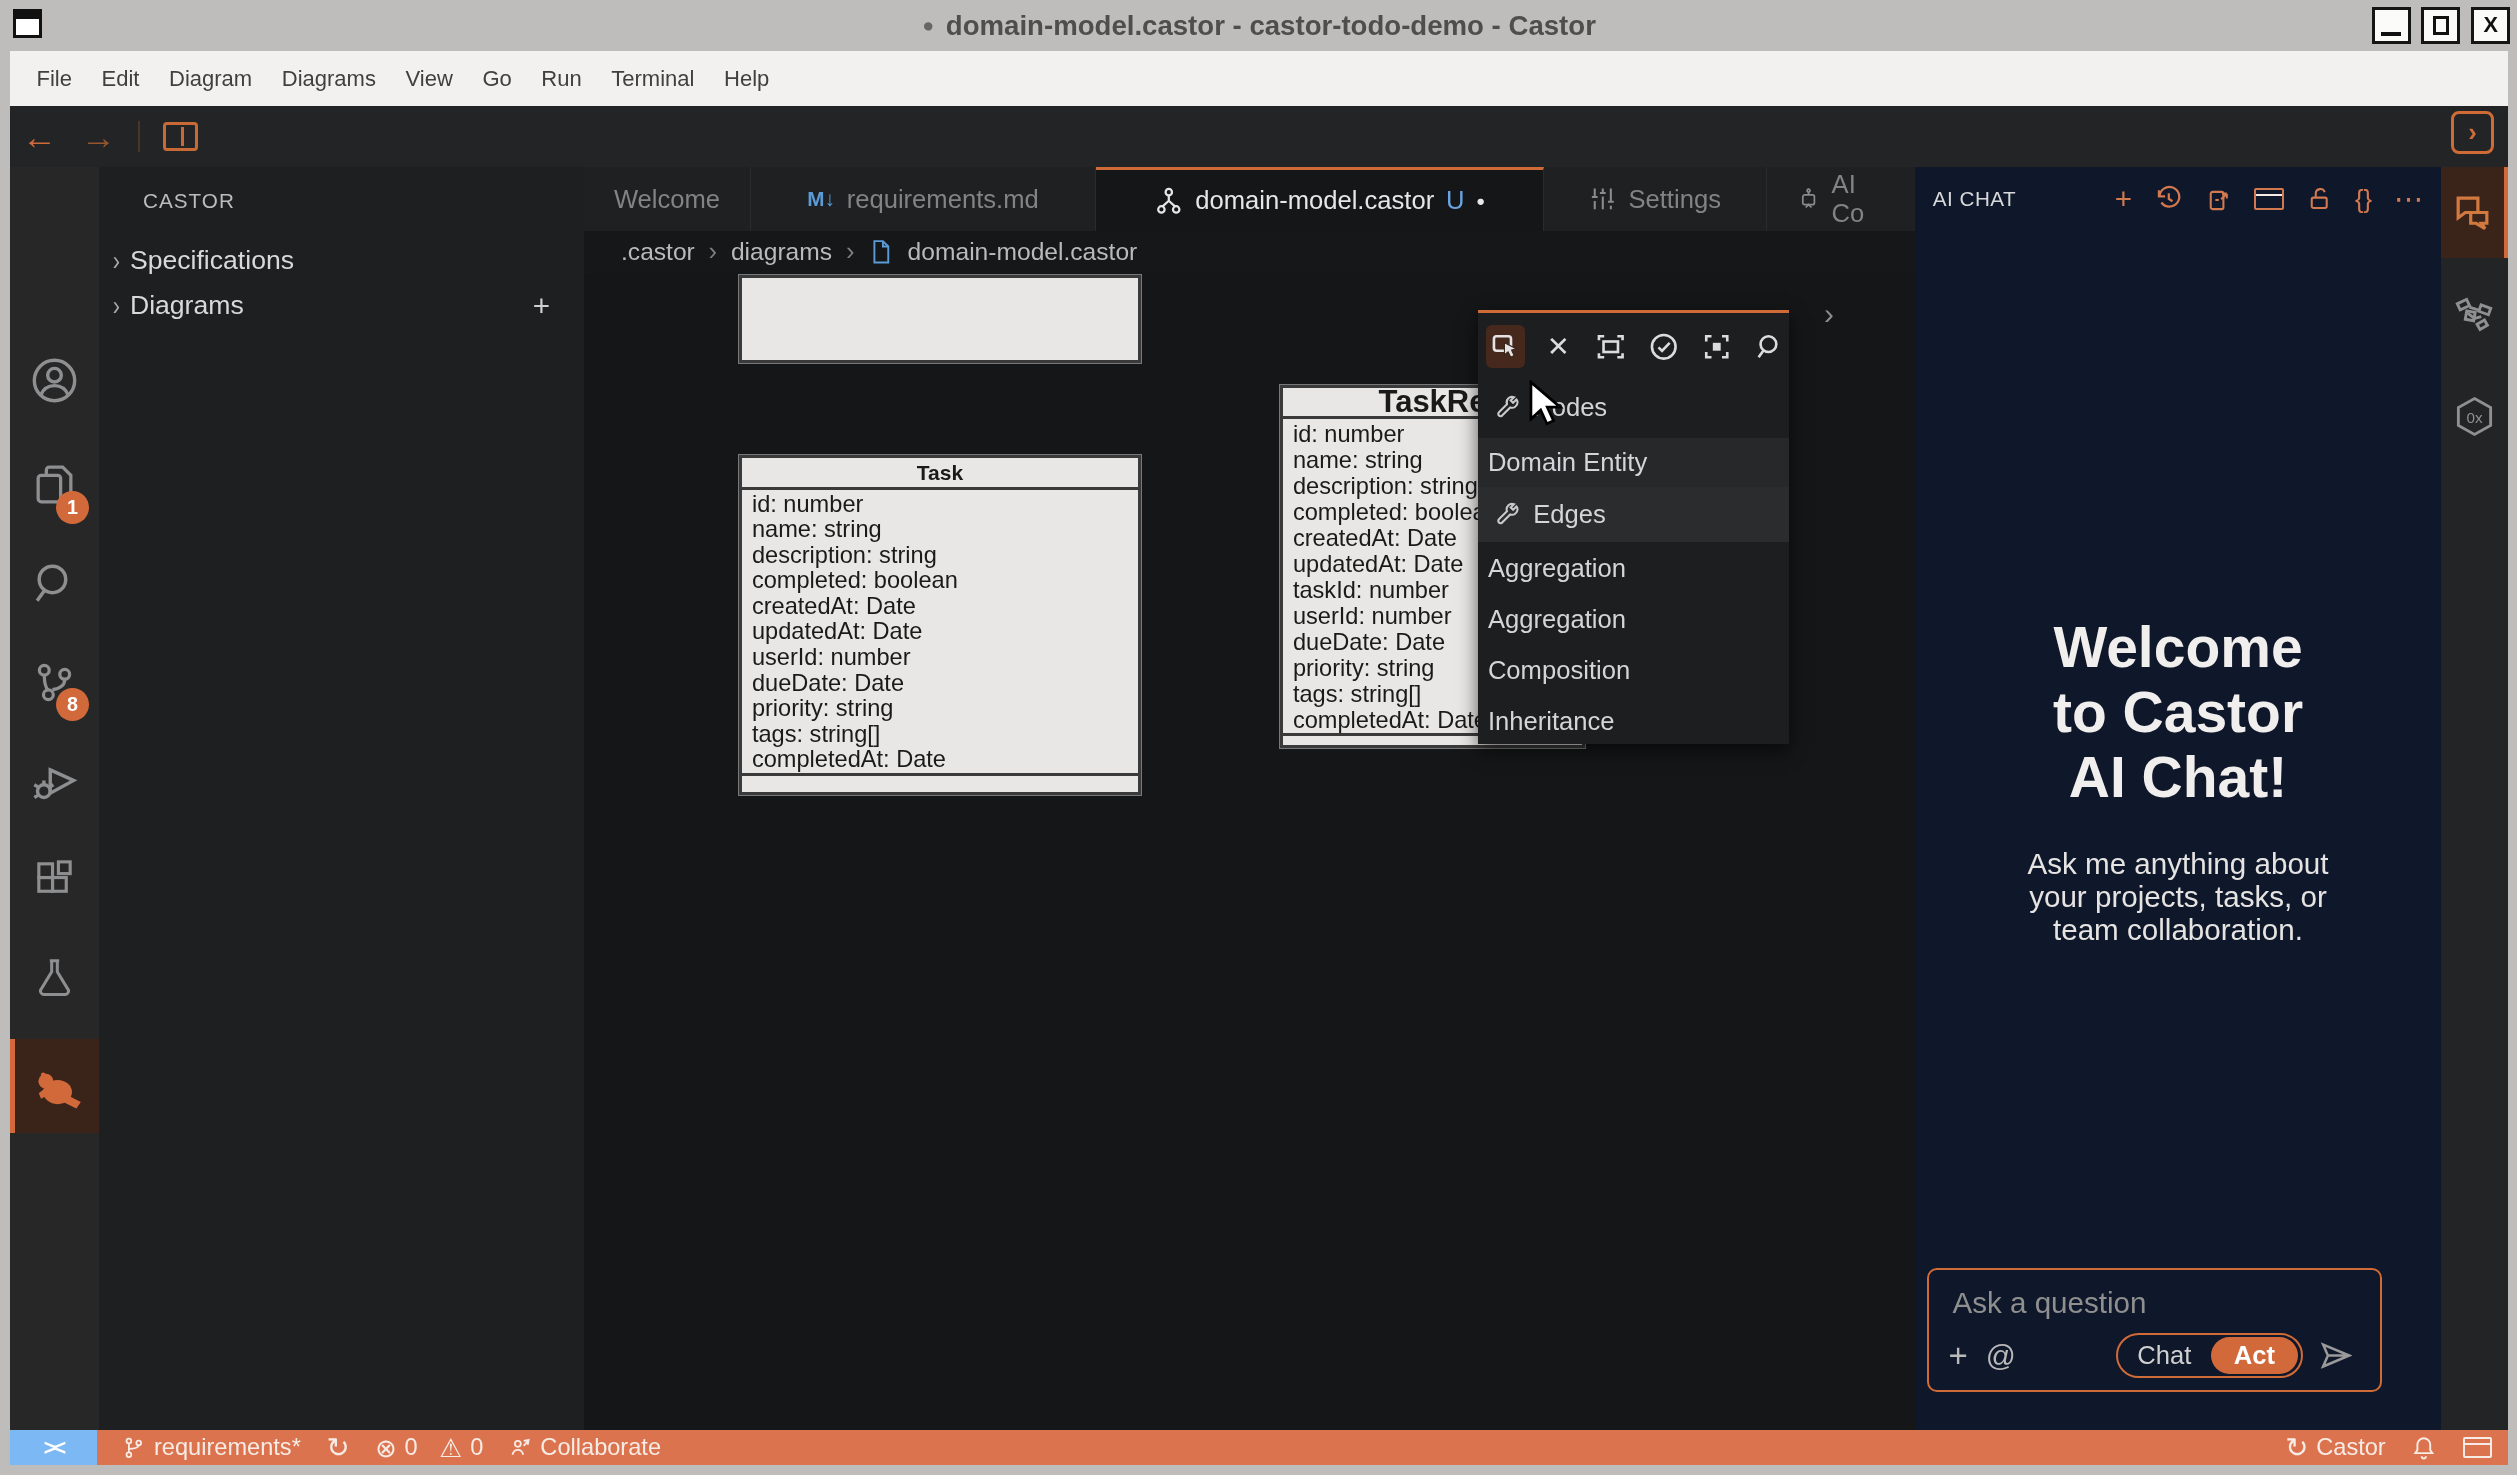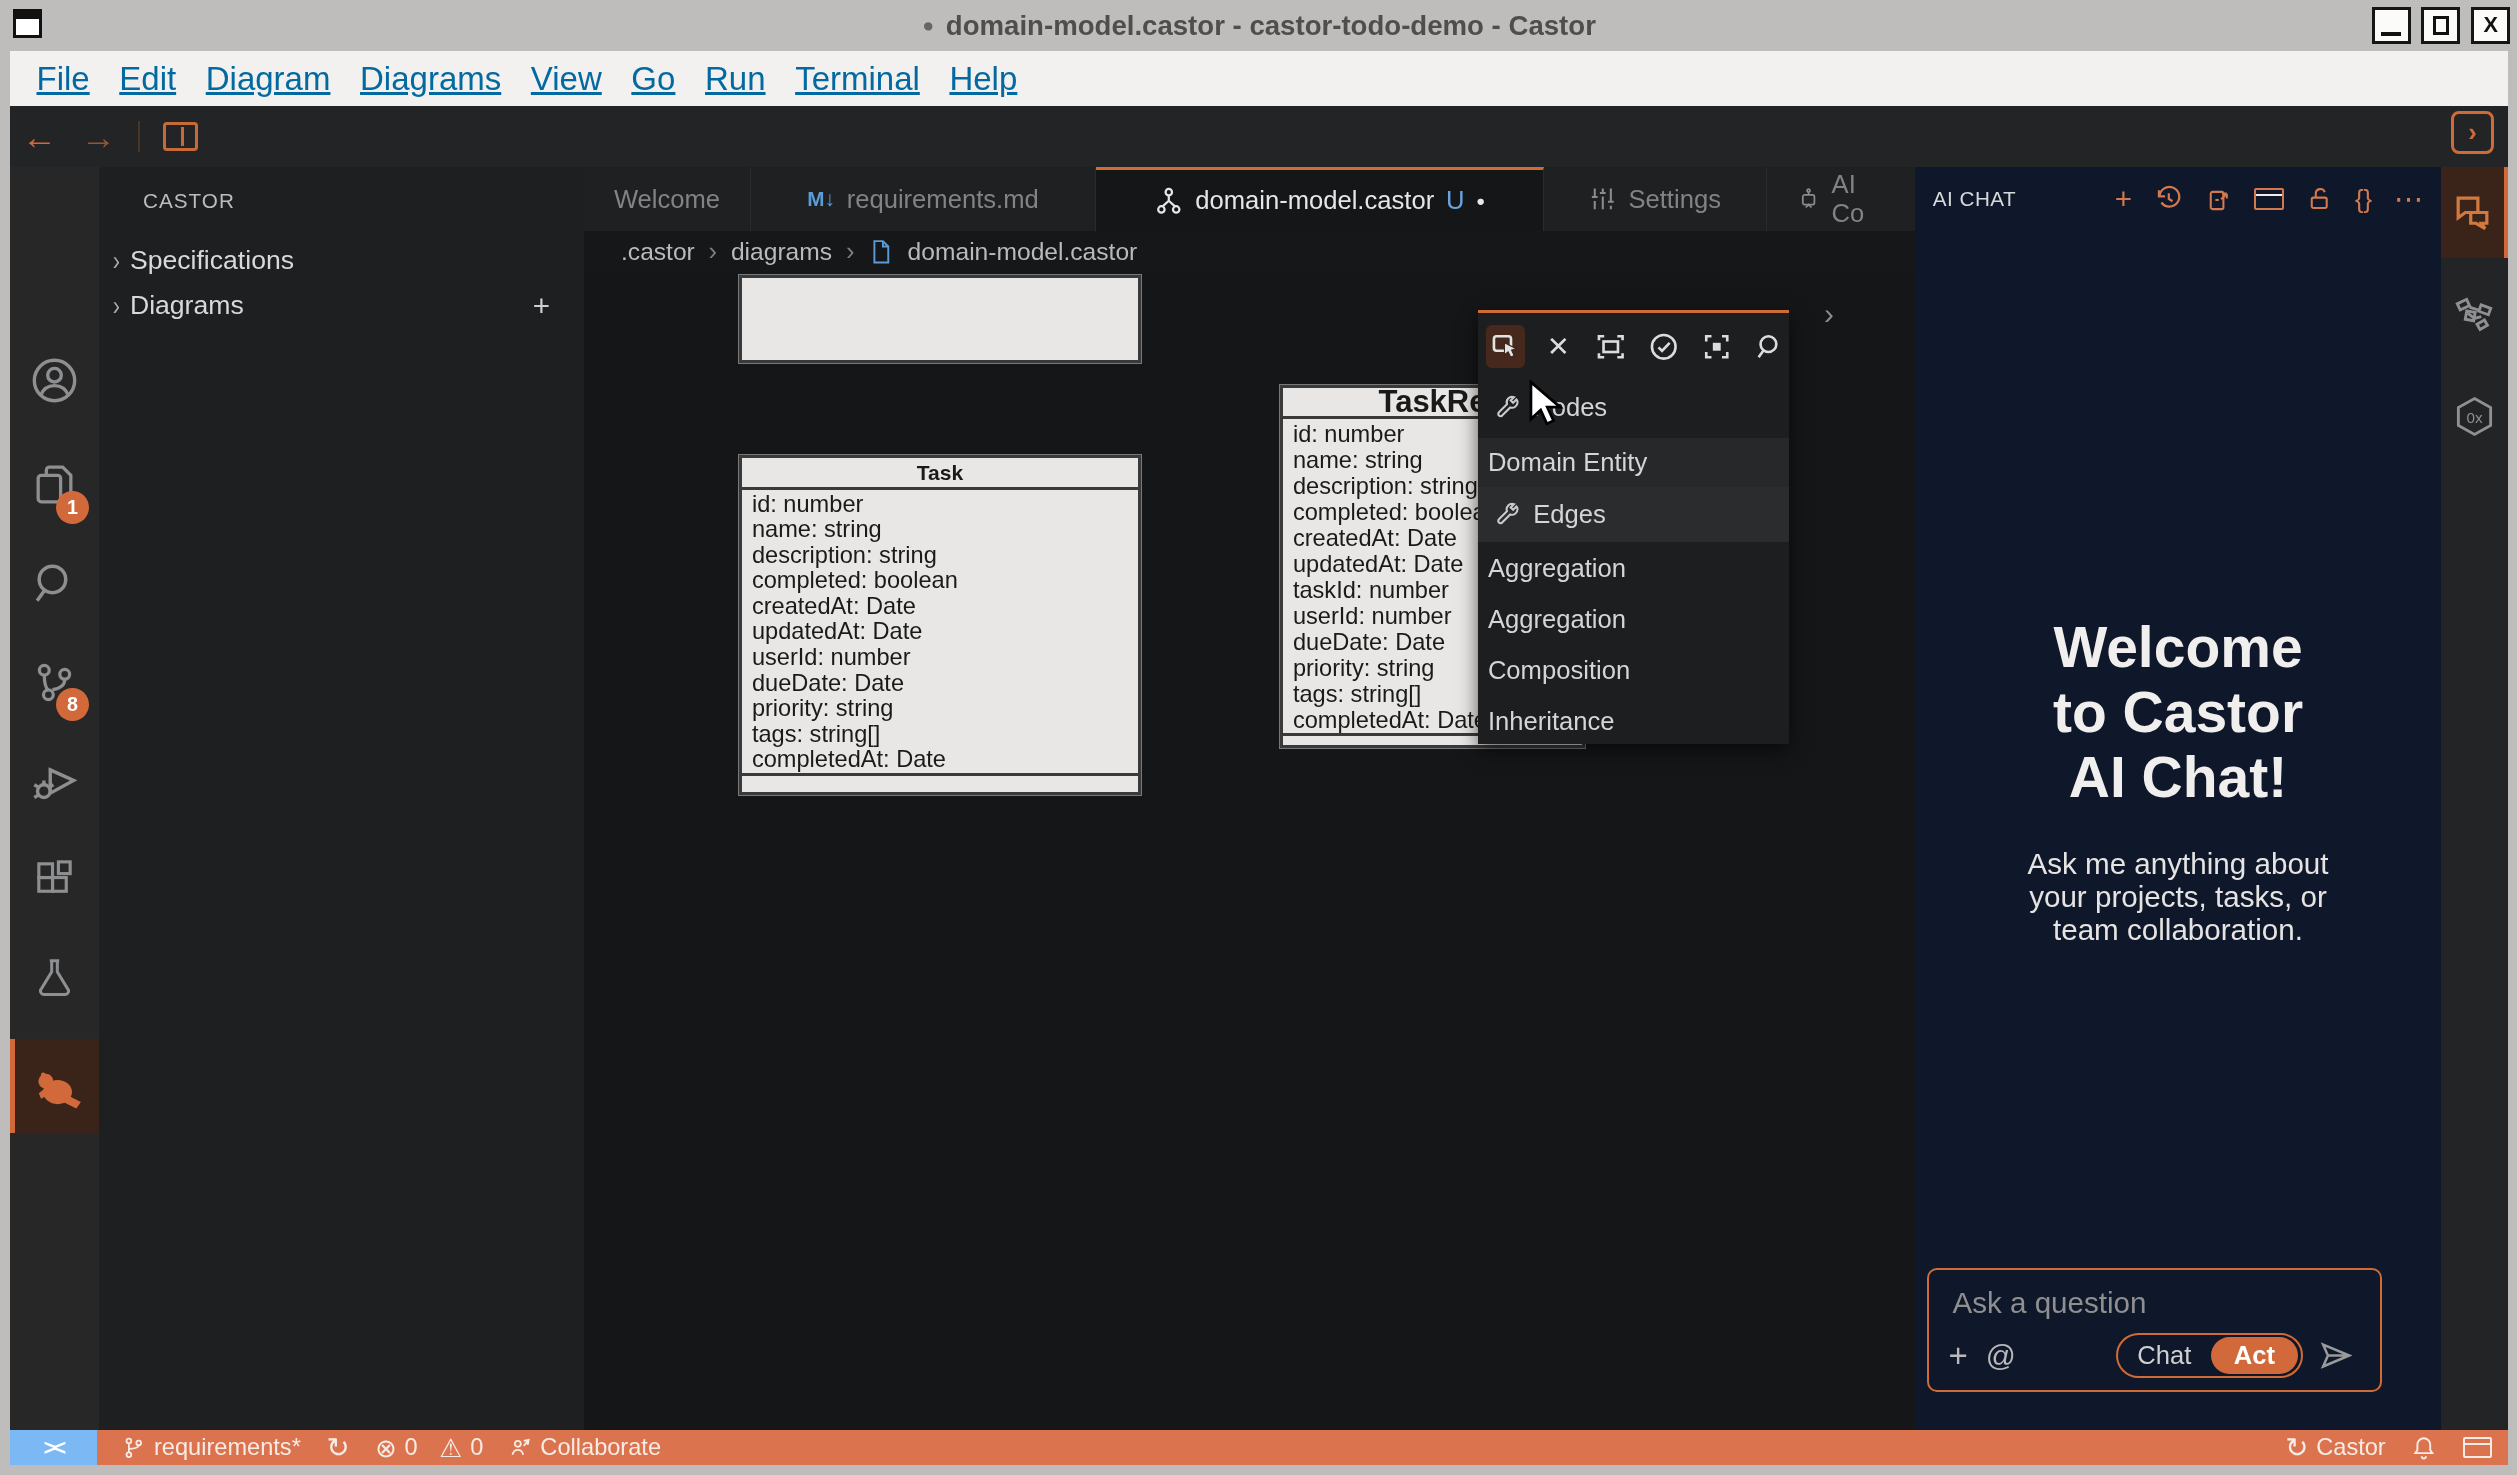--- a/index.html
+++ b/index.html
@@ -13,21 +13,21 @@
   .win-icon:before { content:""; position:absolute; left:0; top:0; right:0; height:6.9px; background:#111; }
   .title-text { left:0; top:0; width:100%; height:51px; display:flex; align-items:center; justify-content:center; gap:11.8px; color:#4f4e4d; font-size:27.6px; font-weight:bold; }
   .title-dot { font-size:19.7px; color:#666; }
   .win-controls { right:7.9px; top:6.9px; display:flex; gap:10.8px; }
   .win-btn { width:39px; height:37px; background:#fbfbfa; border:3px solid #151515; position:relative; display:flex; align-items:center; justify-content:center; font-size:21.7px; font-weight:bold; color:#111; }
   .glyph-min { position:absolute; left:6.9px; right:6.9px; bottom:4.9px; height:3.9px; background:#111; }
   .glyph-max { width:15.8px; height:19.7px; border:3px solid #111; }
 
   
   .menubar { left:9.9px; top:51px; width:2498px; height:55px; background:#f2f1ef; display:flex; align-items:center; padding-left:11.8px; }
-  .menu-item { padding:0 14.8px; font-size:33px; color:#0369a1; height:100%; display:flex; align-items:center; cursor:default;text-decoration:underline; }
+  .menu-item { padding:0 14.8px; font-size:22px; color:#404040; height:100%; display:flex; align-items:center; cursor:default; }
 
   
   .main { left:9.9px; top:106px; width:2498px; height:1324px; background:#161718; }
 
   
   .toolbar-row { left:9.9px; top:106px; width:2498px; height:61px; background:#232425; display:flex; align-items:center; }
   .nav-arrow { font-size:35px; width:59px; text-align:center; }
   .tb-sep { width:2px; height:31.5px; background:#4a3527; margin:0 9.9px; }
   .split-icon { width:35px; height:29.6px; border:3px solid #c96a36; border-radius:3.9px; position:relative; margin-left:13.8px; }
   .split-icon:before { content:""; position:absolute; left:50%; top:2px; bottom:2px; width:3px; background:#c96a36; }

